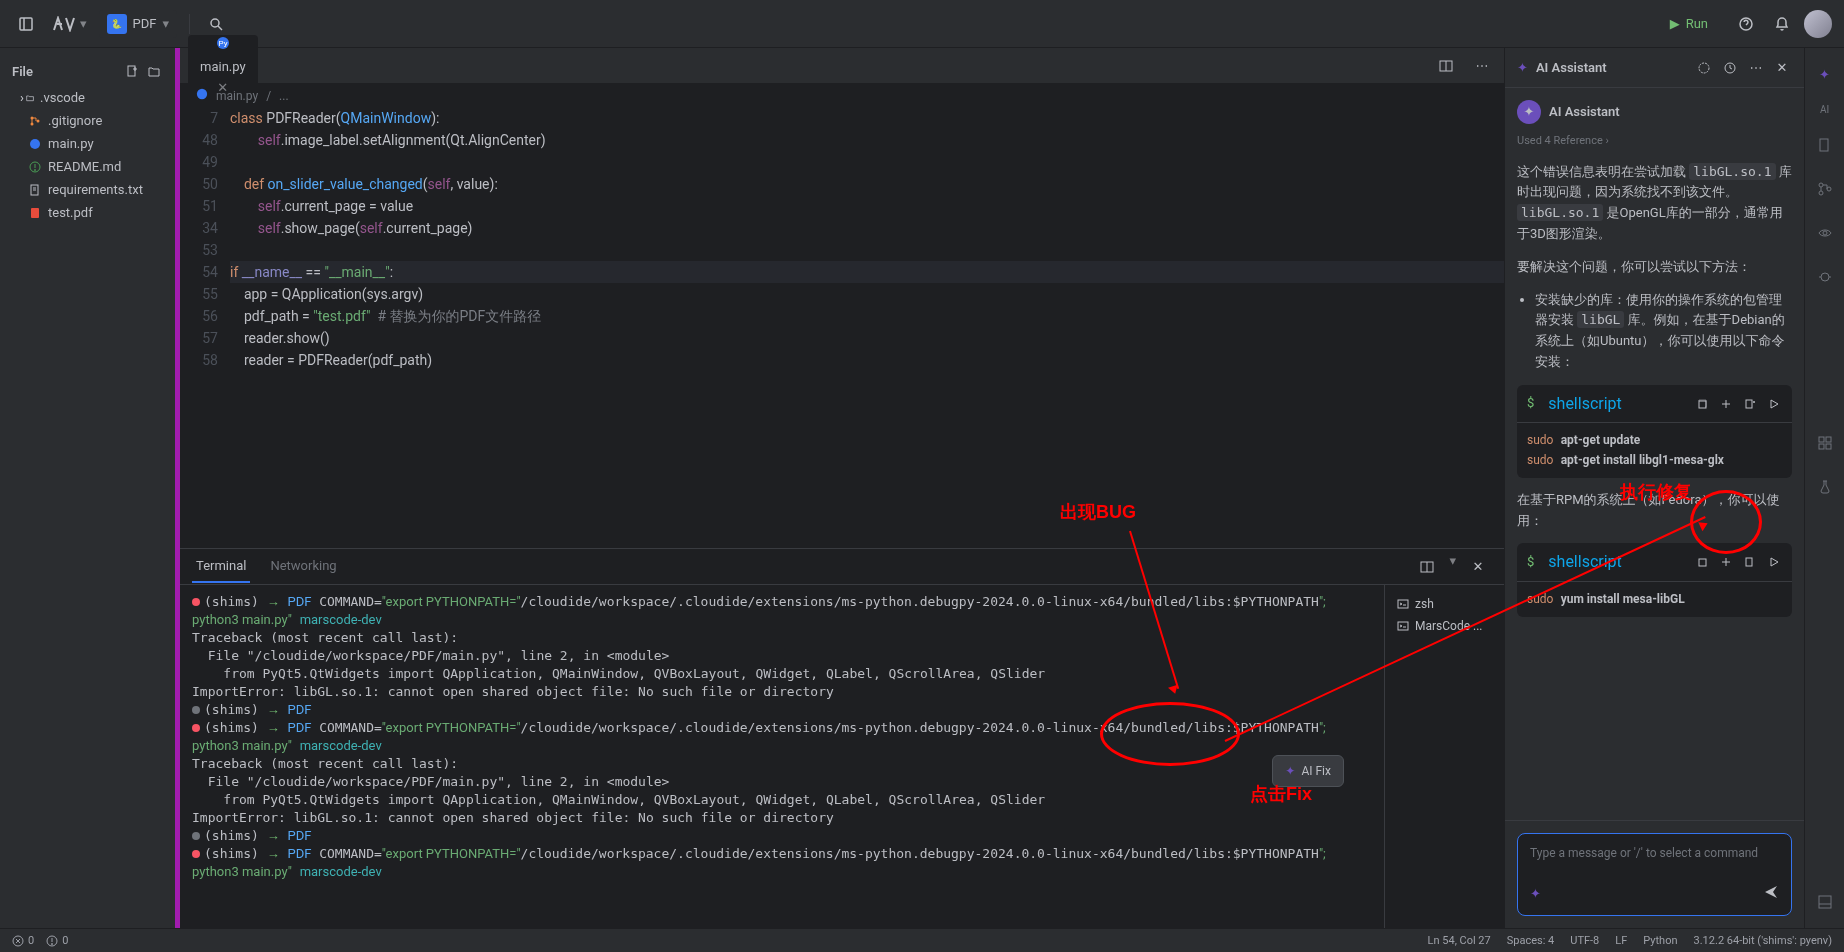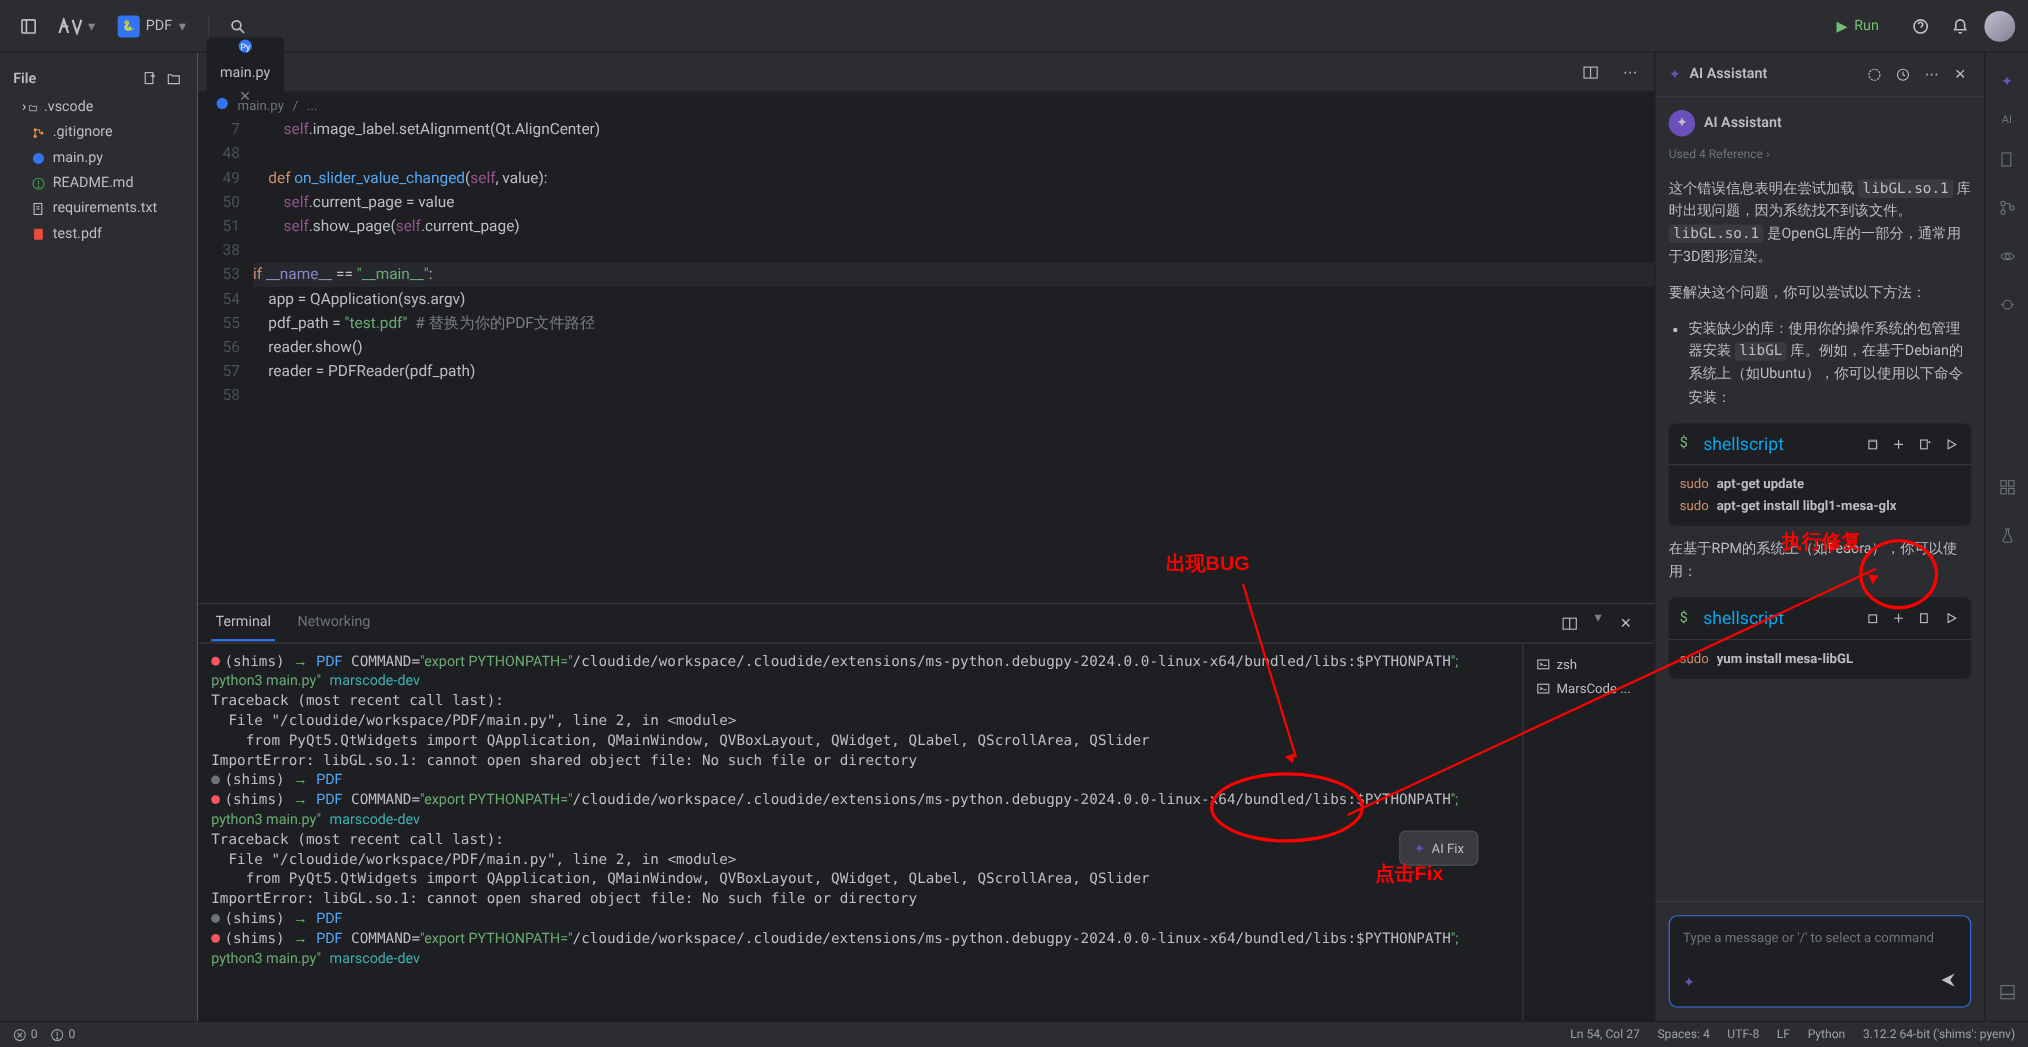--- a/index.html
+++ b/index.html
@@ -9,21 +9,21 @@
 .icon-btn { width: 28px; height: 28px; display: flex; align-items: center; justify-content: center; border-radius: 4px; cursor: pointer; color: #bcbec4; }
 .logo { display: flex; align-items: center; gap: 4px; color: #bcbec4; }
 .pdf-selector { display: flex; align-items: center; gap: 6px; background: #2b2d30; padding: 4px 8px; border-radius: 4px; }
 .pdf-icon { width: 20px; height: 20px; background: #3574f0; border-radius: 3px; display: flex; align-items: center; justify-content: center; font-size: 9px; }
 .run-btn { display: flex; align-items: center; gap: 6px; color: #73be73; padding: 4px 12px; }
 .run-play { color: #73be73; }
 .topbar-right { display: flex; align-items: center; gap: 8px; }
 .avatar { width: 28px; height: 28px; border-radius: 50%; background: linear-gradient(135deg, #c0c0d0, #808090); }
 
 .main-area { display: flex; height: calc(100% - 48px - 24px); }
-.file-sidebar { width: 180px; background: #2b2d30; border-right: 1px solid #a21caf; padding: 8px 0; }
+.file-sidebar { width: 180px; background: #2b2d30; border-right: 5px solid #a21caf; padding: 8px 0; }
 .file-header { display: flex; align-items: center; justify-content: space-between; padding: 6px 12px; font-weight: 600; }
 .file-header-icons { display: flex; gap: 4px; }
 .file-item { display: flex; align-items: center; gap: 6px; padding: 4px 12px 4px 28px; cursor: pointer; font-size: 13px; }
 .file-item.folder { padding-left: 20px; }
 .file-icon { width: 14px; height: 14px; display: inline-flex; align-items: center; justify-content: center; }
 .folder-icon { color: #ced0d6; }
 .git-icon { color: #f0883e; }
 .py-icon { color: #3574f0; }
 .md-icon { color: #499c54; }
 .txt-icon { color: #bcbec4; }
@@ -264,29 +264,30 @@
       <span>/</span>
       <span>...</span>
     </div>
     <div class="code-area">
       <div class="gutter" id="gutter">
           <div class="gutter-line">7</div>
           <div class="gutter-line">48</div>
           <div class="gutter-line">49</div>
           <div class="gutter-line">50</div>
           <div class="gutter-line">51</div>
-          <div class="gutter-line">38</div>
+          <div class="gutter-line">34</div>
           <div class="gutter-line">53</div>
           <div class="gutter-line">54</div>
           <div class="gutter-line">55</div>
           <div class="gutter-line">56</div>
           <div class="gutter-line">57</div>
           <div class="gutter-line">58</div>
         </div>
       <div class="code-lines" id="code-lines">
+          <div class="code-line"><span class="kw">class</span> <span class="cls">PDFReader</span>(<span class="fn">QMainWindow</span>):</div>
           <div class="code-line">        <span class="self">self</span>.image_label.setAlignment(Qt.AlignCenter)</div>
           <div class="code-line"></div>
           <div class="code-line">    <span class="kw">def</span> <span class="fn">on_slider_value_changed</span>(<span class="self">self</span>, value):</div>
           <div class="code-line">        <span class="self">self</span>.current_page = value</div>
           <div class="code-line">        <span class="self">self</span>.show_page(<span class="self">self</span>.current_page)</div>
           <div class="code-line"></div>
           <div class="code-line highlighted"><span class="kw">if</span> <span class="builtin">__name__</span> == <span class="str">"__main__"</span>:</div>
           <div class="code-line">    app = QApplication(sys.argv)</div>
           <div class="code-line">    pdf_path = <span class="str">"test.pdf"</span>  <span class="cmt"># 替换为你的PDF文件路径</span></div>
           <div class="code-line">    reader.show()</div>

